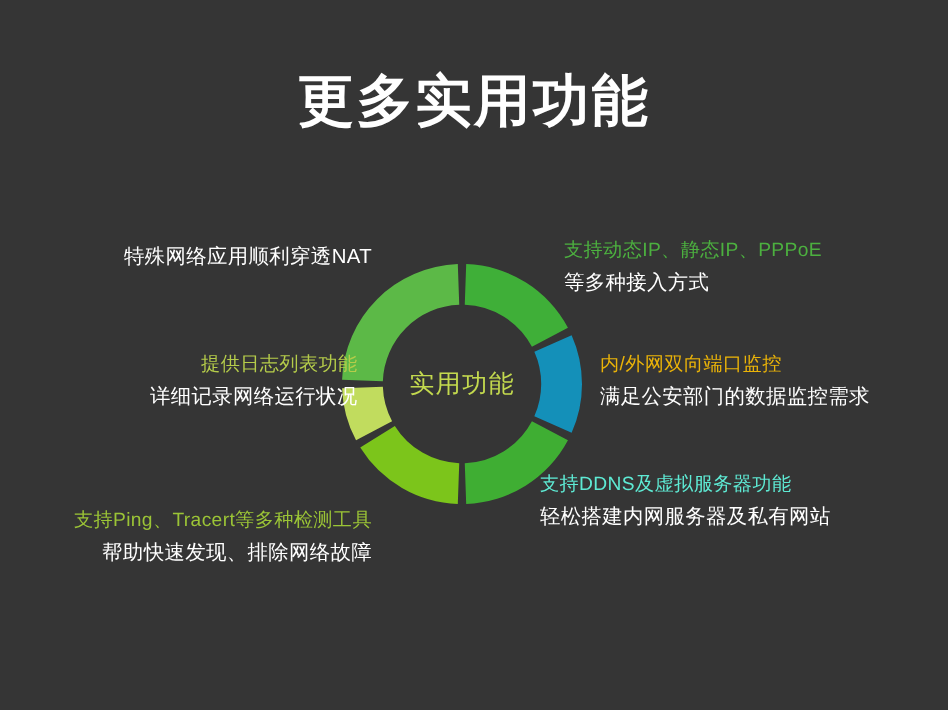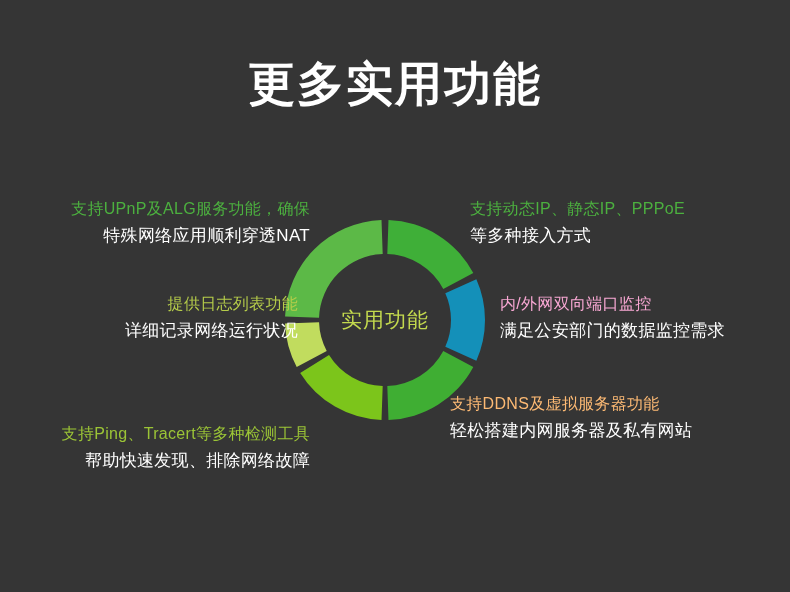--- a/index.html
+++ b/index.html
@@ -108,42 +108,41 @@
           <path d="M 193.35454576426008 61.32633569241999 A 100 100 0 0 1 193.35454576426008 142.67366430758 L 162.29400020441165 128.84461844300282 A 66 66 0 0 0 162.29400020441165 75.15538155699718 Z" fill="#1490b9"></path>
           <path d="M 190.2947592858927 148.9471562785891 A 100 100 0 0 1 105.48994967025011 201.93908270190957 L 104.30336678236507 167.9597945832603 A 66 66 0 0 0 160.27454112868918 132.9851231438688 Z" fill="#3fae33"></path>
           <path d="M 98.51005032974993 201.93908270190957 A 100 100 0 0 1 17.195190384357403 154.99192642332048 L 46.02882565367589 136.97467143939153 A 66 66 0 0 0 99.69663321763495 167.9597945832603 Z" fill="#7cc51b"></path>
           <path d="M 13.705240714107319 148.9471562785891 A 100 100 0 0 1 2.0609172980904304 105.48994967025007 L 36.04020541673968 104.30336678236505 A 66 66 0 0 0 43.725458871310835 132.9851231438688 Z" fill="#c1dc5e"></path>
         </g>
     </svg>
     <div id="donut-center-label" style="color: rgb(195, 217, 78);">实用功能</div>
   </div>
 
   <div class="callout align-right" id="callout-0">
-    <div class="c-title" style="color: rgb(76, 176, 63);">支持UPnP及ALG服务功能，确保</div>
     <div class="c-sub">特殊网络应用顺利穿透NAT</div>
   </div>
 
   <div class="callout align-left" id="callout-1">
     <div class="c-title" style="color: rgb(76, 176, 63);">支持动态IP、静态IP、PPPoE</div>
     <div class="c-sub">等多种接入方式</div>
   </div>
 
   <div class="callout align-right" id="callout-2">
     <div class="c-title" style="color: rgb(181, 204, 74);">提供日志列表功能</div>
     <div class="c-sub">详细记录网络运行状况</div>
   </div>
 
   <div class="callout align-left" id="callout-3">
-    <div class="c-title" style="color: #f9a8d4;">内/外网双向端口监控</div>
+    <div class="c-title" style="color: #eab308;">内/外网双向端口监控</div>
     <div class="c-sub">满足公安部门的数据监控需求</div>
   </div>
 
   <div class="callout align-right" id="callout-4">
     <div class="c-title" style="color: rgb(155, 196, 54); margin-top: 30px;">支持Ping、Tracert等多种检测工具</div>
     <div class="c-sub">帮助快速发现、排除网络故障</div>
   </div>
 
   <div class="callout align-left" id="callout-5">
-    <div class="c-title" style="color: #fdba74;">支持DDNS及虚拟服务器功能</div>
+    <div class="c-title" style="color: #5eead4;">支持DDNS及虚拟服务器功能</div>
     <div class="c-sub">轻松搭建内网服务器及私有网站</div>
   </div>
 
 </div>
 
 </body></html>

